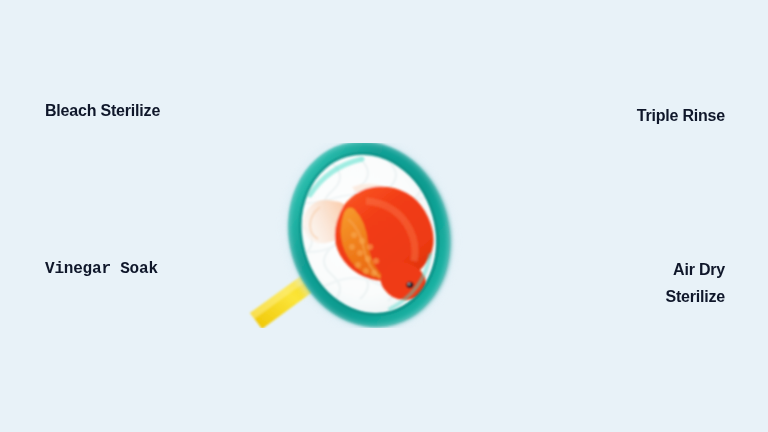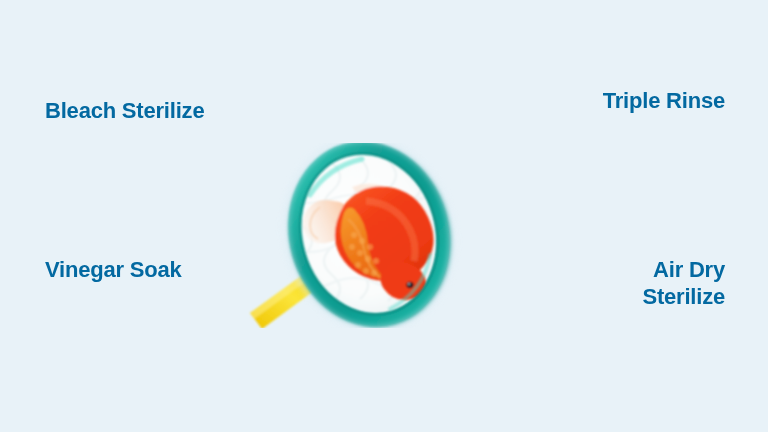--- a/index.html
+++ b/index.html
@@ -18,32 +18,32 @@
     width: 768px;
     height: 432px;
     background: #e8f2f8;
   }
 
   
   .label {
     position: absolute;
     font-family: "Liberation Sans", sans-serif;
     font-weight: bold;
-    font-size: 22px;
+    font-size: 16px;
     line-height: 27px;
-    color: #0369a1;
+    color: #0f172a;
     letter-spacing: -0.2px;
     white-space: pre-line;
   }
   .label.left  { text-align: left; }
   .label.right { text-align: right; }
 
   #label-bleach-sterilize { left: 45px;  top: 97px; }
-  #label-triple-rinse     { right: 43px; top: 87px; text-align: center; }
-  #label-vinegar-soak     { left: 45px;  top: 256px; }
+  #label-triple-rinse     { right: 43px; top: 102px; text-align: center; }
+  #label-vinegar-soak     { left: 45px;  top: 256px; font-family: Liberation Mono, monospace; }
   #label-air-dry-properly { right: 43px; top: 256px; }
 
   
   #net-photo {
     position: absolute;
     left: 248px;
     top: 143px;
     width: 244px;
     height: 185px;
   }

